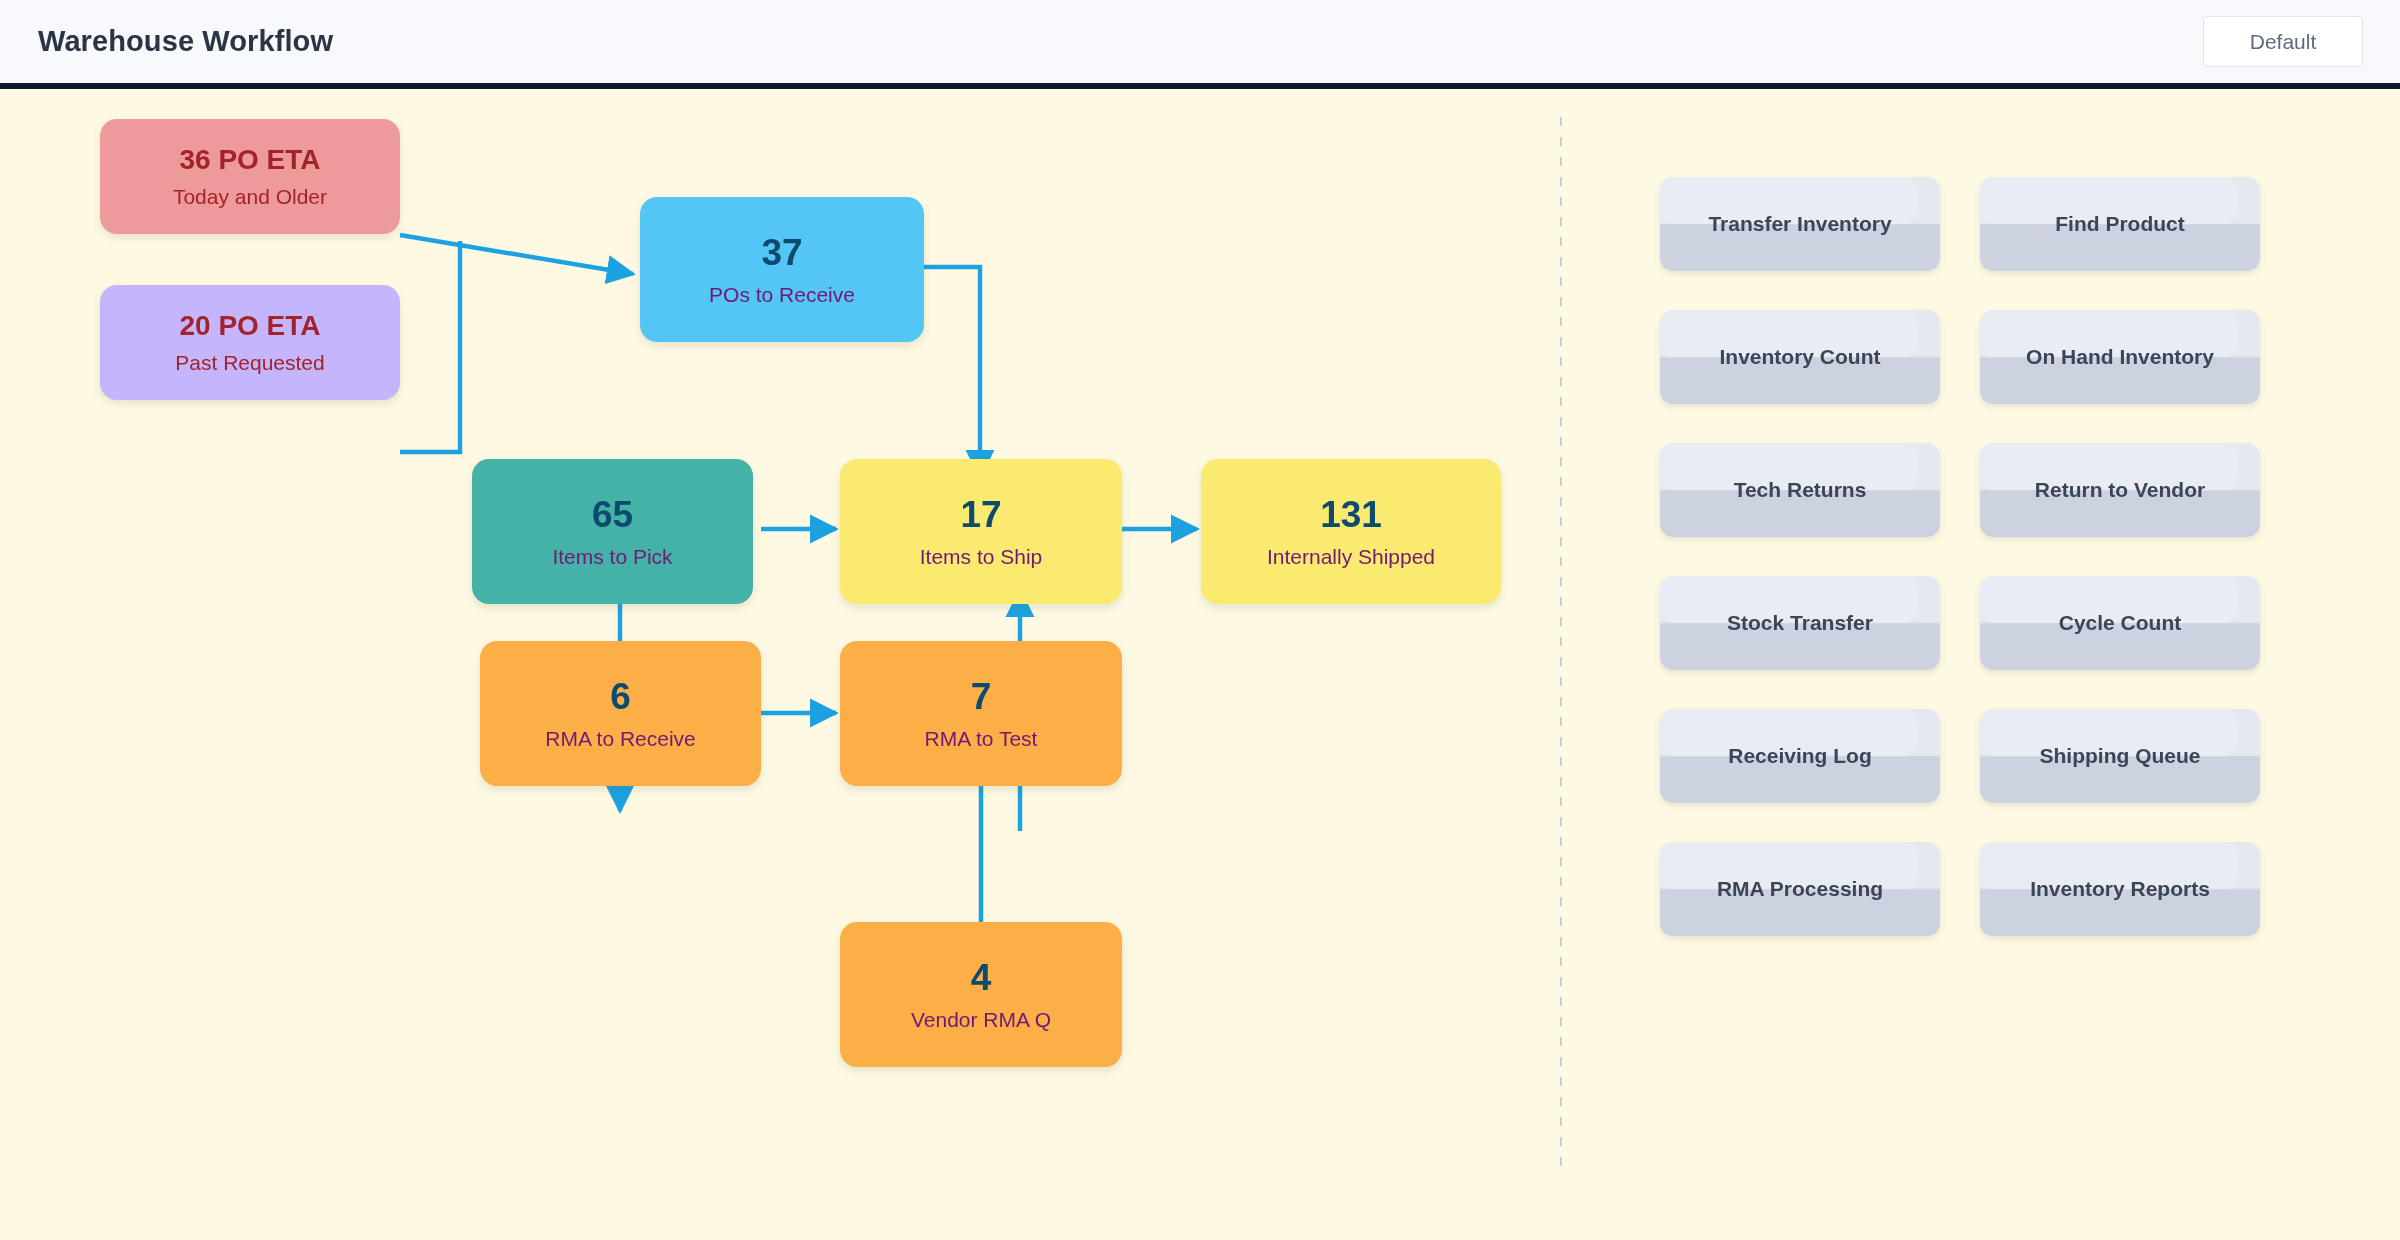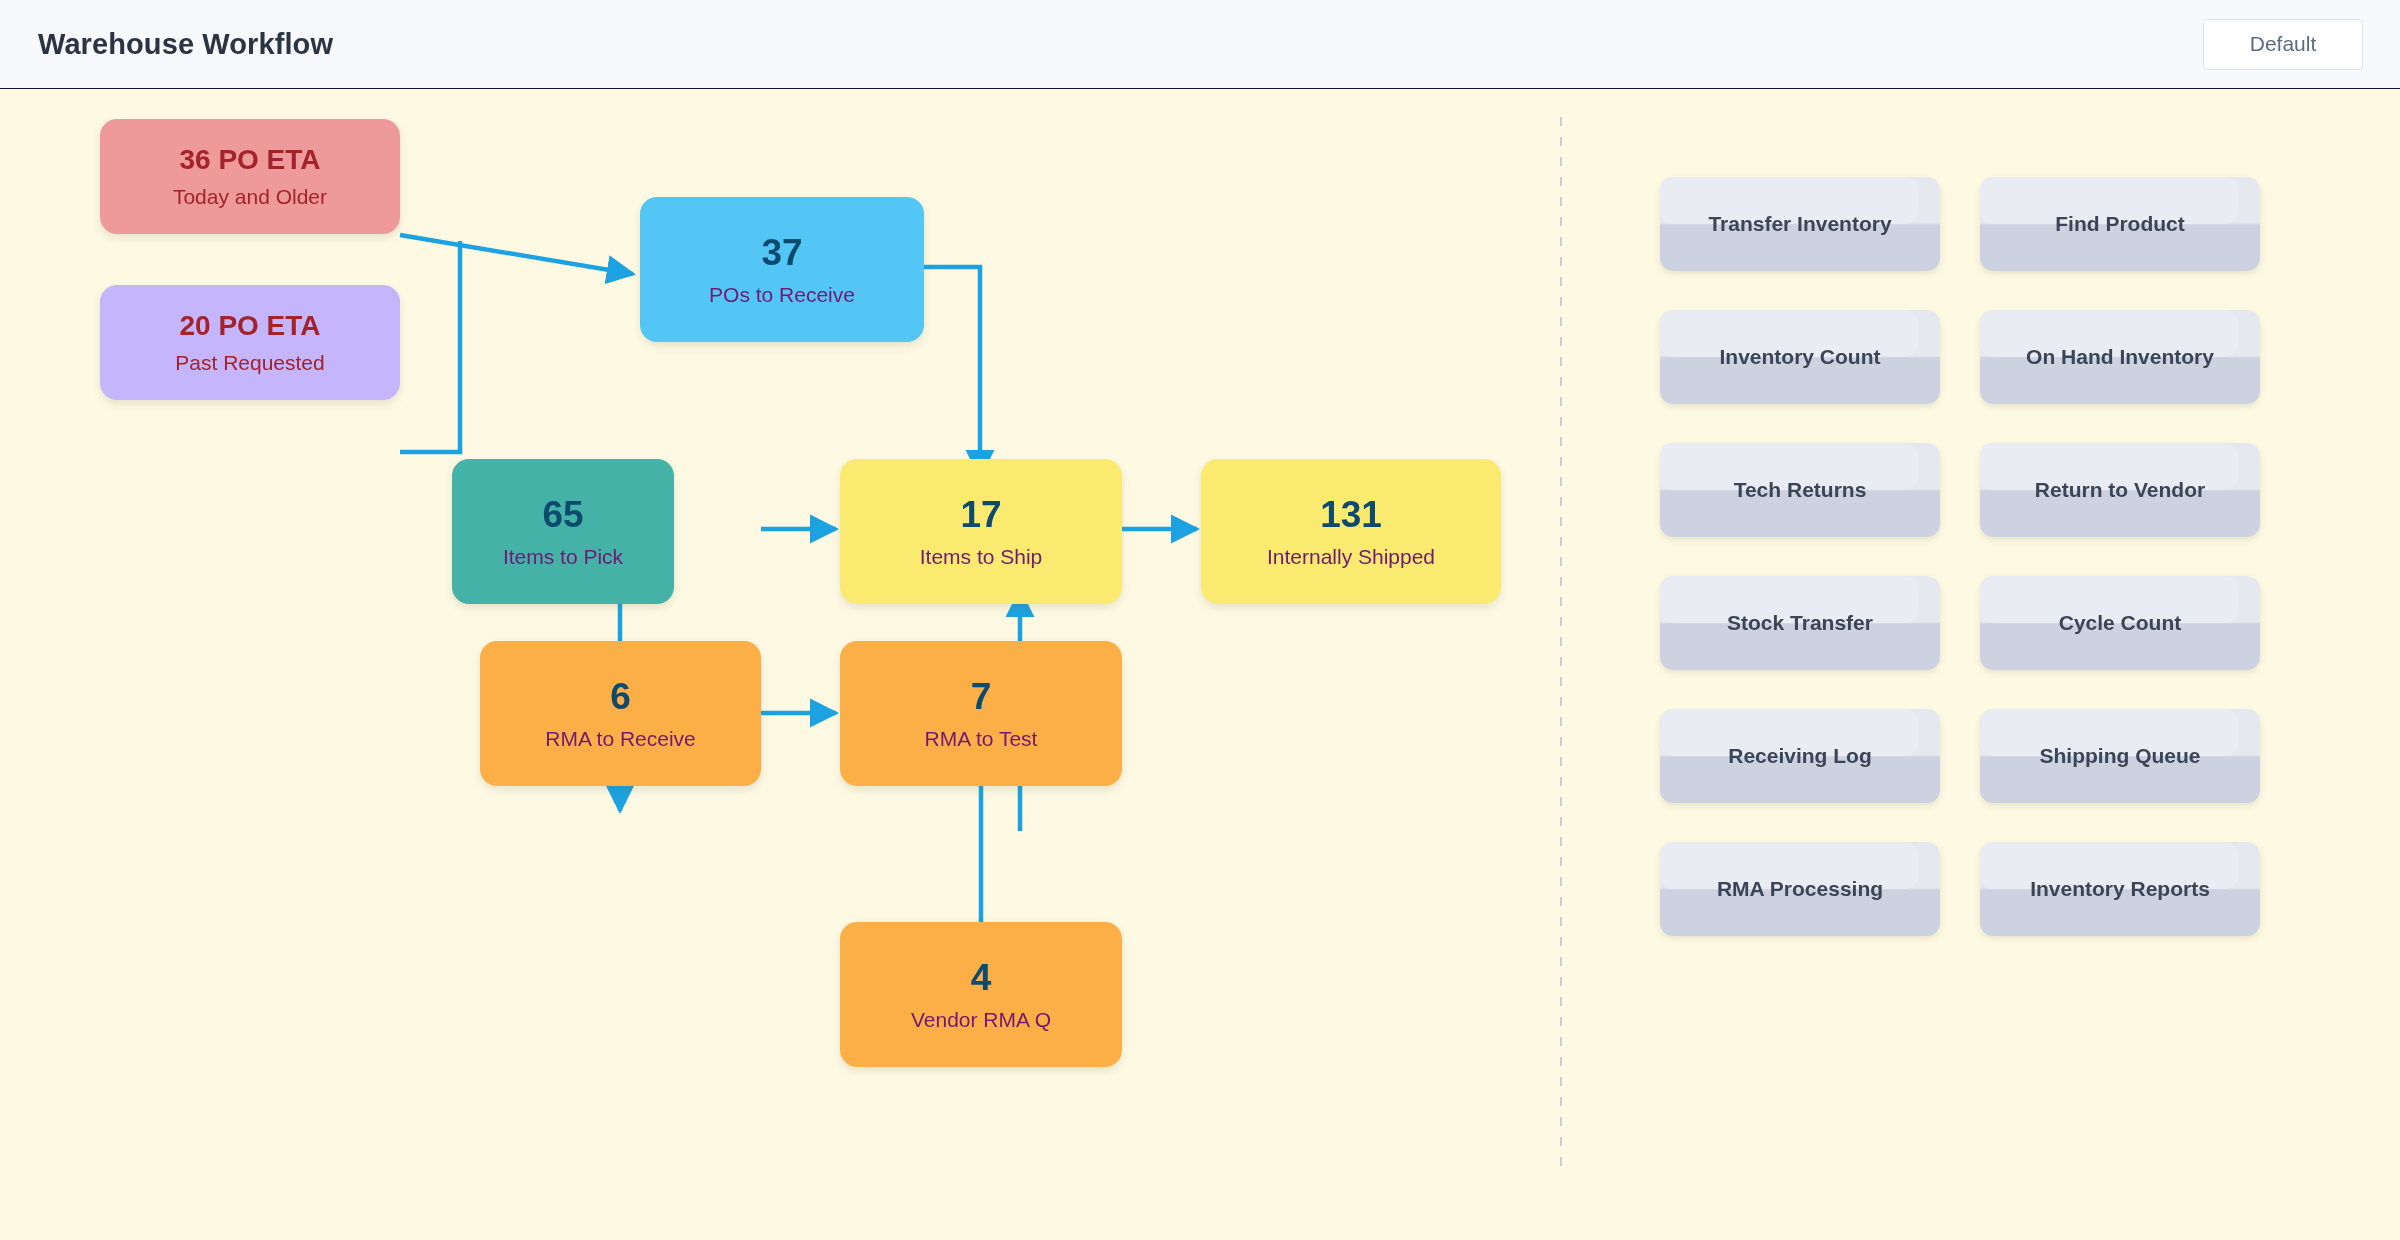--- a/index.html
+++ b/index.html
@@ -15,21 +15,21 @@
     background: #fdf9e3;
   }
 
   
   #app-header {
     position: absolute;
     left: 0; top: 0;
     width: 2400px;
     height: 89px;
     background: #f7f9fc;
-    border-bottom: 1px solid #0f172a;
+    border-bottom: 6px solid #0f172a;
     display: flex;
     align-items: center;
     justify-content: space-between;
     padding: 0 37px 0 38px;
   }
 
   #page-title {
     font-size: 29px;
     font-weight: 700;
     color: #2b3445;
@@ -217,21 +217,21 @@
     <div class="flow-node node-alert" style="left:100px; top:196px; width:300px; height:115px; background:#c4b5fd;">
       <div class="node-value">20 PO ETA</div>
       <div class="node-label">Past Requested</div>
     </div>
 
     <div class="flow-node" style="left:640px; top:108px; width:284px; height:145px; background:#54c6f5;">
       <div class="node-value">37</div>
       <div class="node-label">POs to Receive</div>
     </div>
 
-    <div class="flow-node" style="left:452px; top:370px; width:222px; height:145px; background:#45b2a8;">
+    <div class="flow-node" style="left:472px; top:370px; width:281px; height:145px; background:#45b2a8;">
       <div class="node-value">65</div>
       <div class="node-label">Items to Pick</div>
     </div>
 
     <div class="flow-node" style="left:840px; top:370px; width:282px; height:145px; background:#faea70;">
       <div class="node-value">17</div>
       <div class="node-label">Items to Ship</div>
     </div>
 
     <div class="flow-node" style="left:1201px; top:370px; width:300px; height:145px; background:#faea70;">

